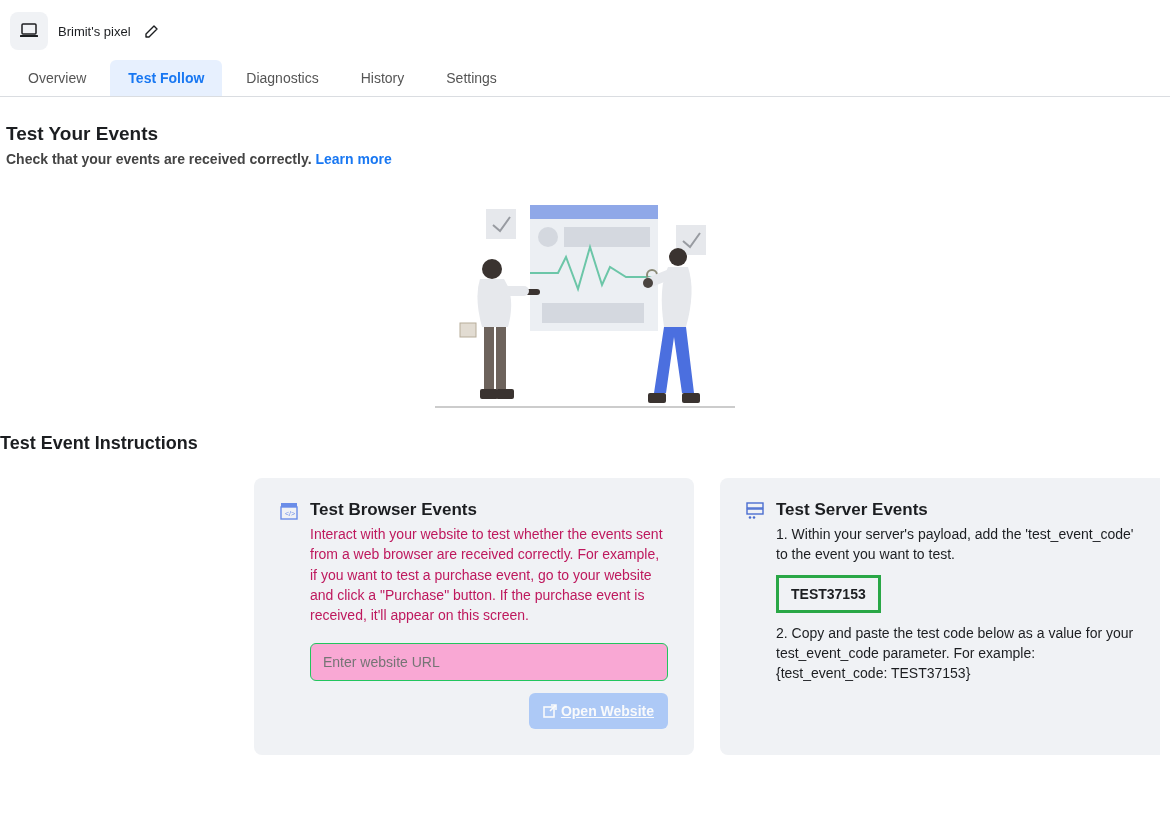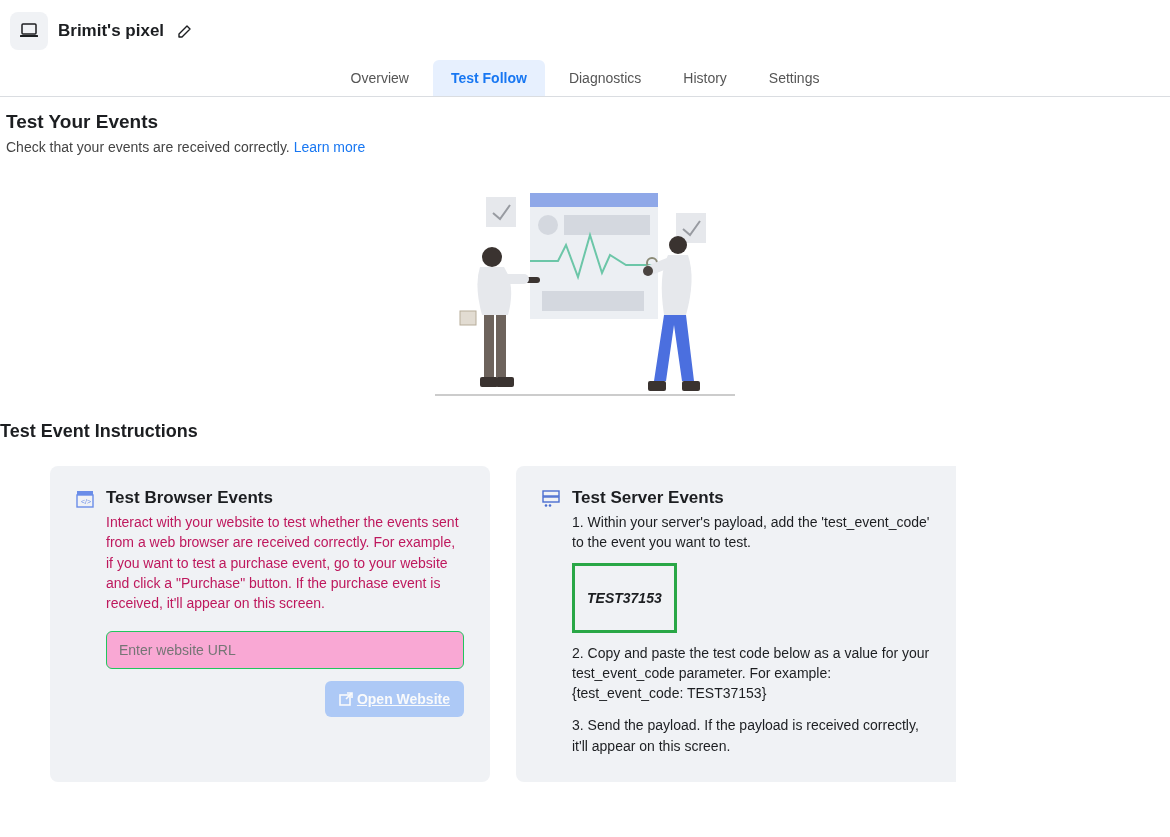--- a/index.html
+++ b/index.html
@@ -16,35 +16,34 @@
     padding: 12px 10px 10px 10px;
     gap: 10px;
   }
   .pixel-icon-box {
     width: 38px; height: 38px;
     background: #f0f2f5;
     border-radius: 8px;
     display: flex; align-items: center; justify-content: center;
   }
   .pixel-title {
-    font-weight: 700;
-    font-size: 17px;
+    font-weight: 400;
+    font-size: 13px;
   }
   .pencil-btn {
     width: 22px; height: 22px;
     display: flex; align-items: center; justify-content: center;
     cursor: pointer;
   }
   .tabs {
     display: flex;
     gap: 6px;
     padding: 0 10px;
     border-bottom: 1px solid #dadde1;
-    margin-bottom: 0;
-    justify-content: center;
+    margin-bottom: 12px;
   }
   .tab {
     padding: 10px 18px;
     font-size: 14px;
     color: #444;
     cursor: pointer;
     border-radius: 6px 6px 0 0;
     font-weight: 600;
   }
   .tab.active {
@@ -54,37 +53,38 @@
   .tab:not(.active) { color: #555; font-weight: 400; }
   .section-title {
     font-size: 19px;
     font-weight: 700;
     padding: 14px 6px 2px 6px;
   }
   .section-sub {
     padding: 4px 6px 12px 6px;
     font-size: 14px;
     color: #444;
+    font-weight: bold;
   }
   .link { color: #1877f2; cursor: pointer; }
   .illus-wrap {
     display: flex;
     justify-content: center;
     margin: 18px 0 8px 0;
   }
   .instr-title {
     font-size: 18px;
     font-weight: 700;
     margin: 16px 0 24px 0;
   }
   .cards {
     display: flex;
     gap: 26px;
     padding: 0 10px;
-    justify-content: flex-start;
+    justify-content: flex-end;
     margin-left: 40px;
   }
   .card {
     background: #f0f2f5;
     border-radius: 8px;
     padding: 22px 26px 26px 26px;
     flex: 1;
     max-width: 440px;
   }
   .card-right { border-radius: 8px 0 0 8px; }
@@ -141,26 +141,25 @@
     line-height: 1.4;
     margin-bottom: 10px;
   }
   .server-steps {
     font-size: 14px;
     line-height: 1.45;
   }
   .code-box {
     display: inline-block;
     border: 3px solid #29a746;
-    padding: 24px 12px;
+    padding: 8px 12px;
     font-weight: 700;
     font-size: 14px;
     margin: 10px 0;
     background: #f0f2f5;
-    font-style: italic;
   }
   .footer {
     text-align: center;
     margin-top: 20px;
     padding: 8px 0;
     font-size: 14px;
   }
 </style>
 </head>
 <body>
@@ -269,21 +268,20 @@
           <rect x="1" y="7" width="16" height="5" fill="none" stroke="#4a6ed0" stroke-width="1.4"></rect>
           <circle cx="4" cy="15.5" r="1.3" fill="#4a6ed0"></circle>
           <circle cx="8" cy="15.5" r="1.3" fill="#4a6ed0"></circle>
         </svg>
       </div>
       <div style="flex:1">
         <div class="card-title">Test Server Events</div>
         <div class="server-steps">1. Within your server's payload, add the 'test_event_code' to the event you want to test.</div>
         <div class="code-box">TEST37153</div>
         <div class="server-steps" style="margin-bottom:12px">2. Copy and paste the test code below as a value for your test_event_code parameter. For example: {test_event_code: TEST37153}</div>
-        <div class="server-steps">3. Send the payload. If the payload is received correctly, it'll appear on this screen.</div>
       </div>
     </div>
   </div>
 </div>
 
 <div class="footer">
   
   
   
 </div>

